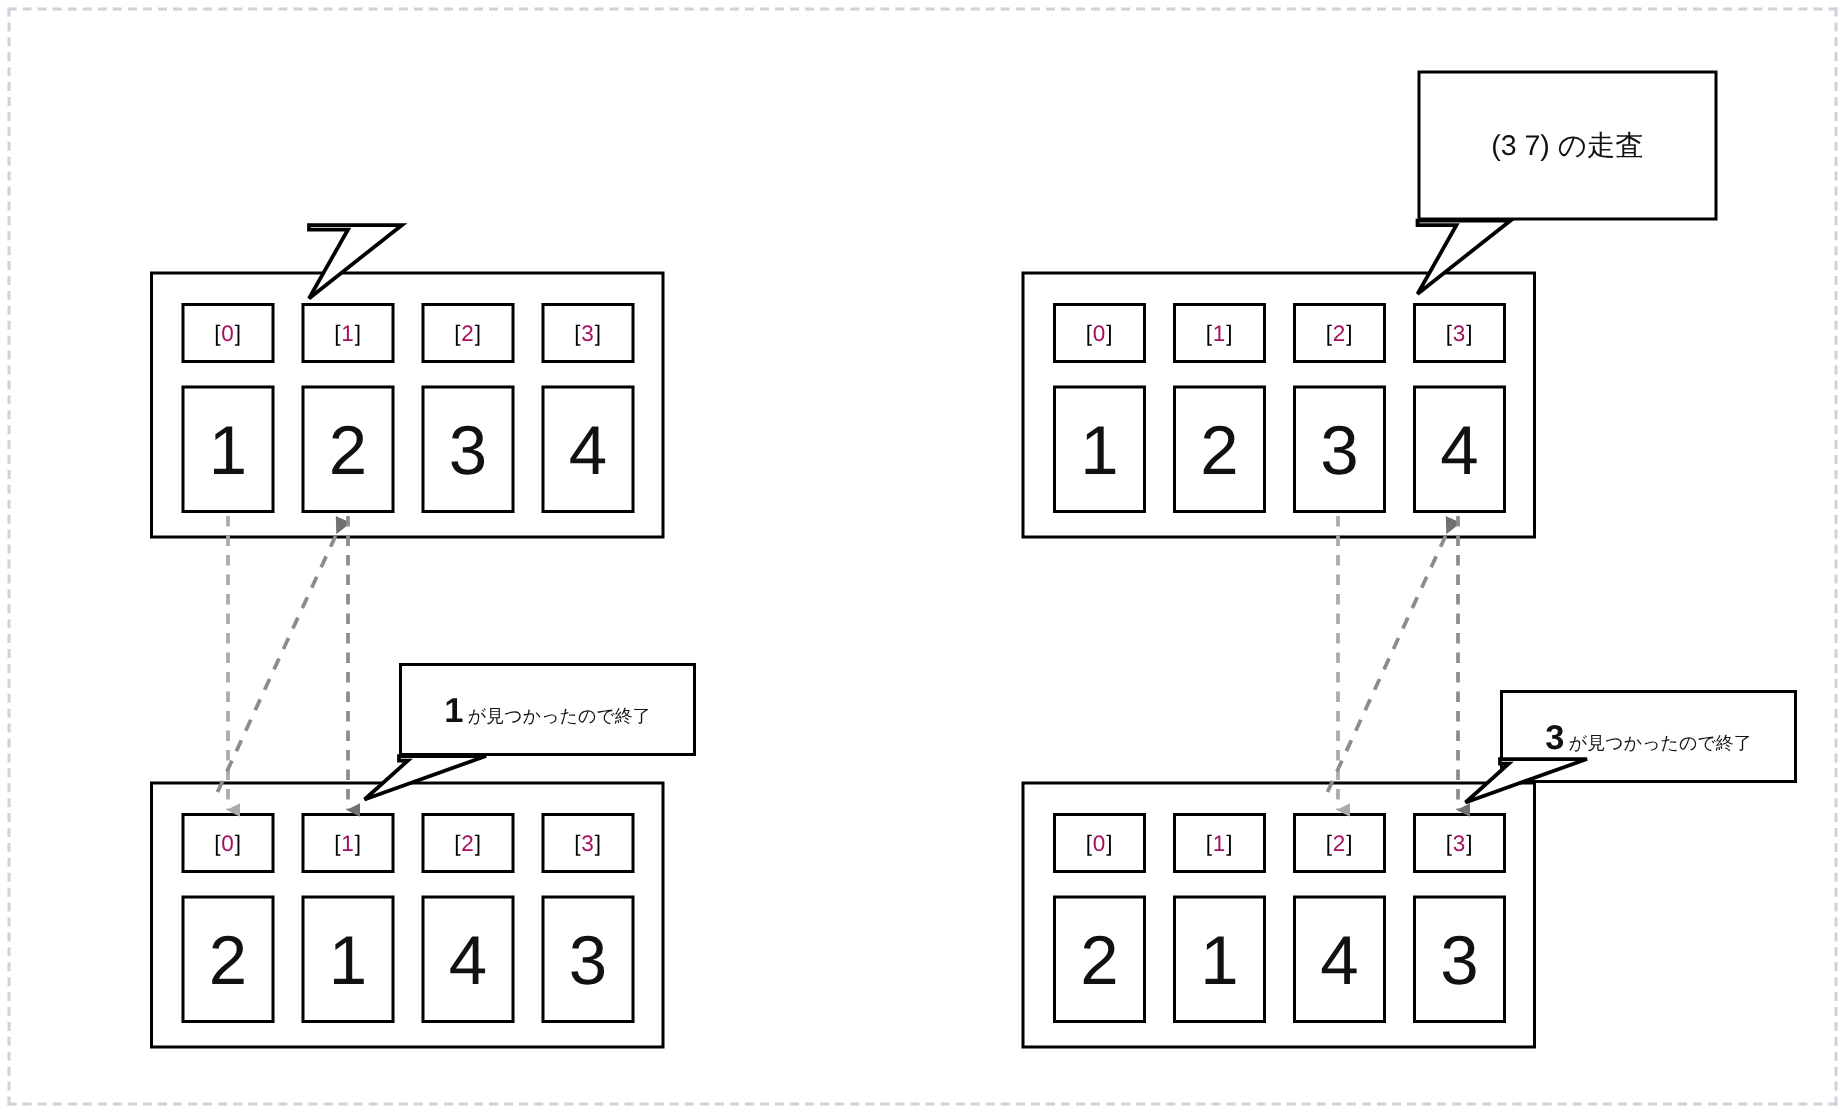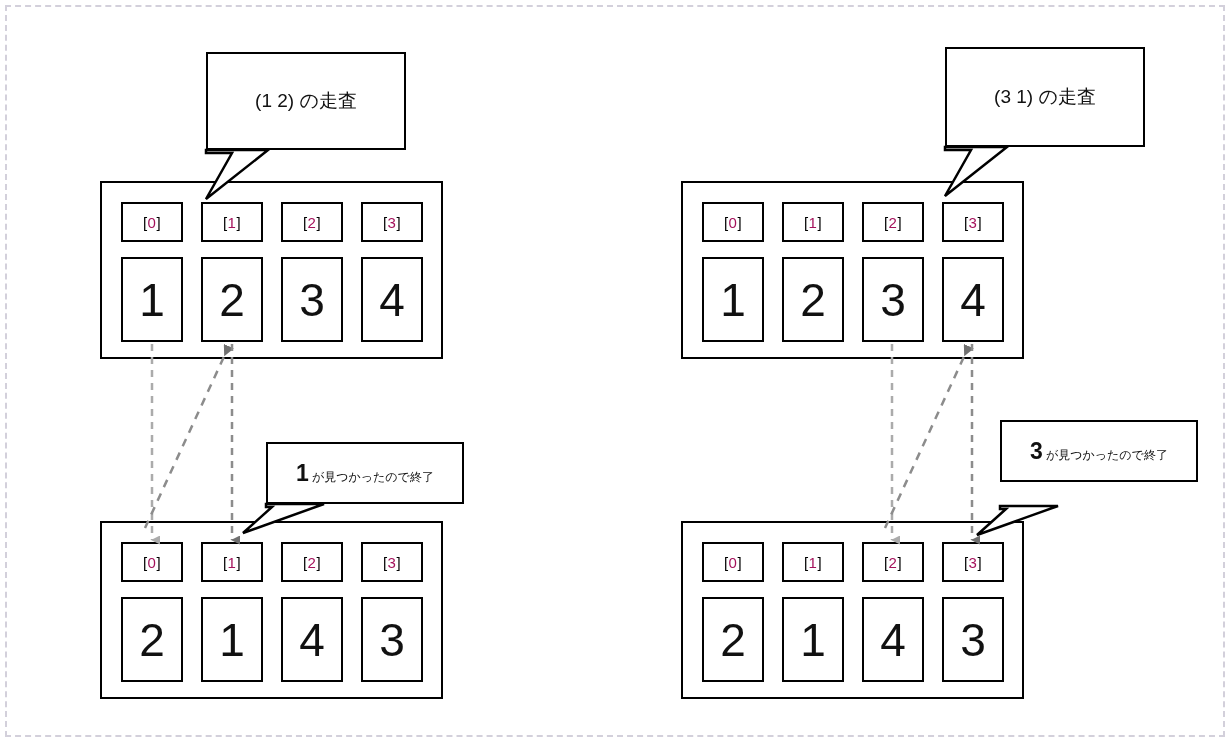--- a/index.html
+++ b/index.html
@@ -88,23 +88,20 @@
   }
   svg.tails{ z-index:6; }
 </style>
 </head>
 <body>
 
 <div id="canvas">
 
   <div id="frame"></div>
 
-  <div class="bubble" style="left:206px;top:52px;width:200px;height:98px;">
-    <span class="txt">(1 2) の走査</span>
-  </div>
 
   <div class="array-box" style="left:100px;top:181px;width:343px;height:178px;"></div>
 
   <div class="cells-row" style="left:121px;top:202px;">
     <div class="idx-cell">
       [<span class="num">0</span>]
     </div>
       <div class="gap"></div>
     <div class="idx-cell">
       [<span class="num">1</span>]
@@ -159,21 +156,21 @@
     <div class="val-cell">2</div>
       <div class="gap"></div>
     <div class="val-cell">1</div>
       <div class="gap"></div>
     <div class="val-cell">4</div>
       <div class="gap"></div>
     <div class="val-cell">3</div>
   </div>
 
   <div class="bubble" style="left:945px;top:47px;width:200px;height:100px;">
-    <span class="txt">(3 1) の走査</span>
+    <span class="txt">(3 7) の走査</span>
   </div>
 
   <div class="array-box" style="left:681px;top:181px;width:343px;height:178px;"></div>
 
   <div class="cells-row" style="left:702px;top:202px;">
     <div class="idx-cell">
       [<span class="num">0</span>]
     </div>
       <div class="gap"></div>
     <div class="idx-cell">
@@ -192,21 +189,21 @@
   <div class="cells-row" style="left:702px;top:257px;">
     <div class="val-cell">1</div>
       <div class="gap"></div>
     <div class="val-cell">2</div>
       <div class="gap"></div>
     <div class="val-cell">3</div>
       <div class="gap"></div>
     <div class="val-cell">4</div>
   </div>
 
-  <div class="bubble" style="left:1000px;top:420px;width:198px;height:62px;">
+  <div class="bubble" style="left:1000px;top:460px;width:198px;height:62px;">
     <span class="txt">
       <span class="big">3</span><span class="small">が見つかったので終了</span>
     </span>
   </div>
 
   <div class="array-box" style="left:681px;top:521px;width:343px;height:178px;"></div>
 
   <div class="cells-row" style="left:702px;top:542px;">
     <div class="idx-cell">
       [<span class="num">0</span>]

